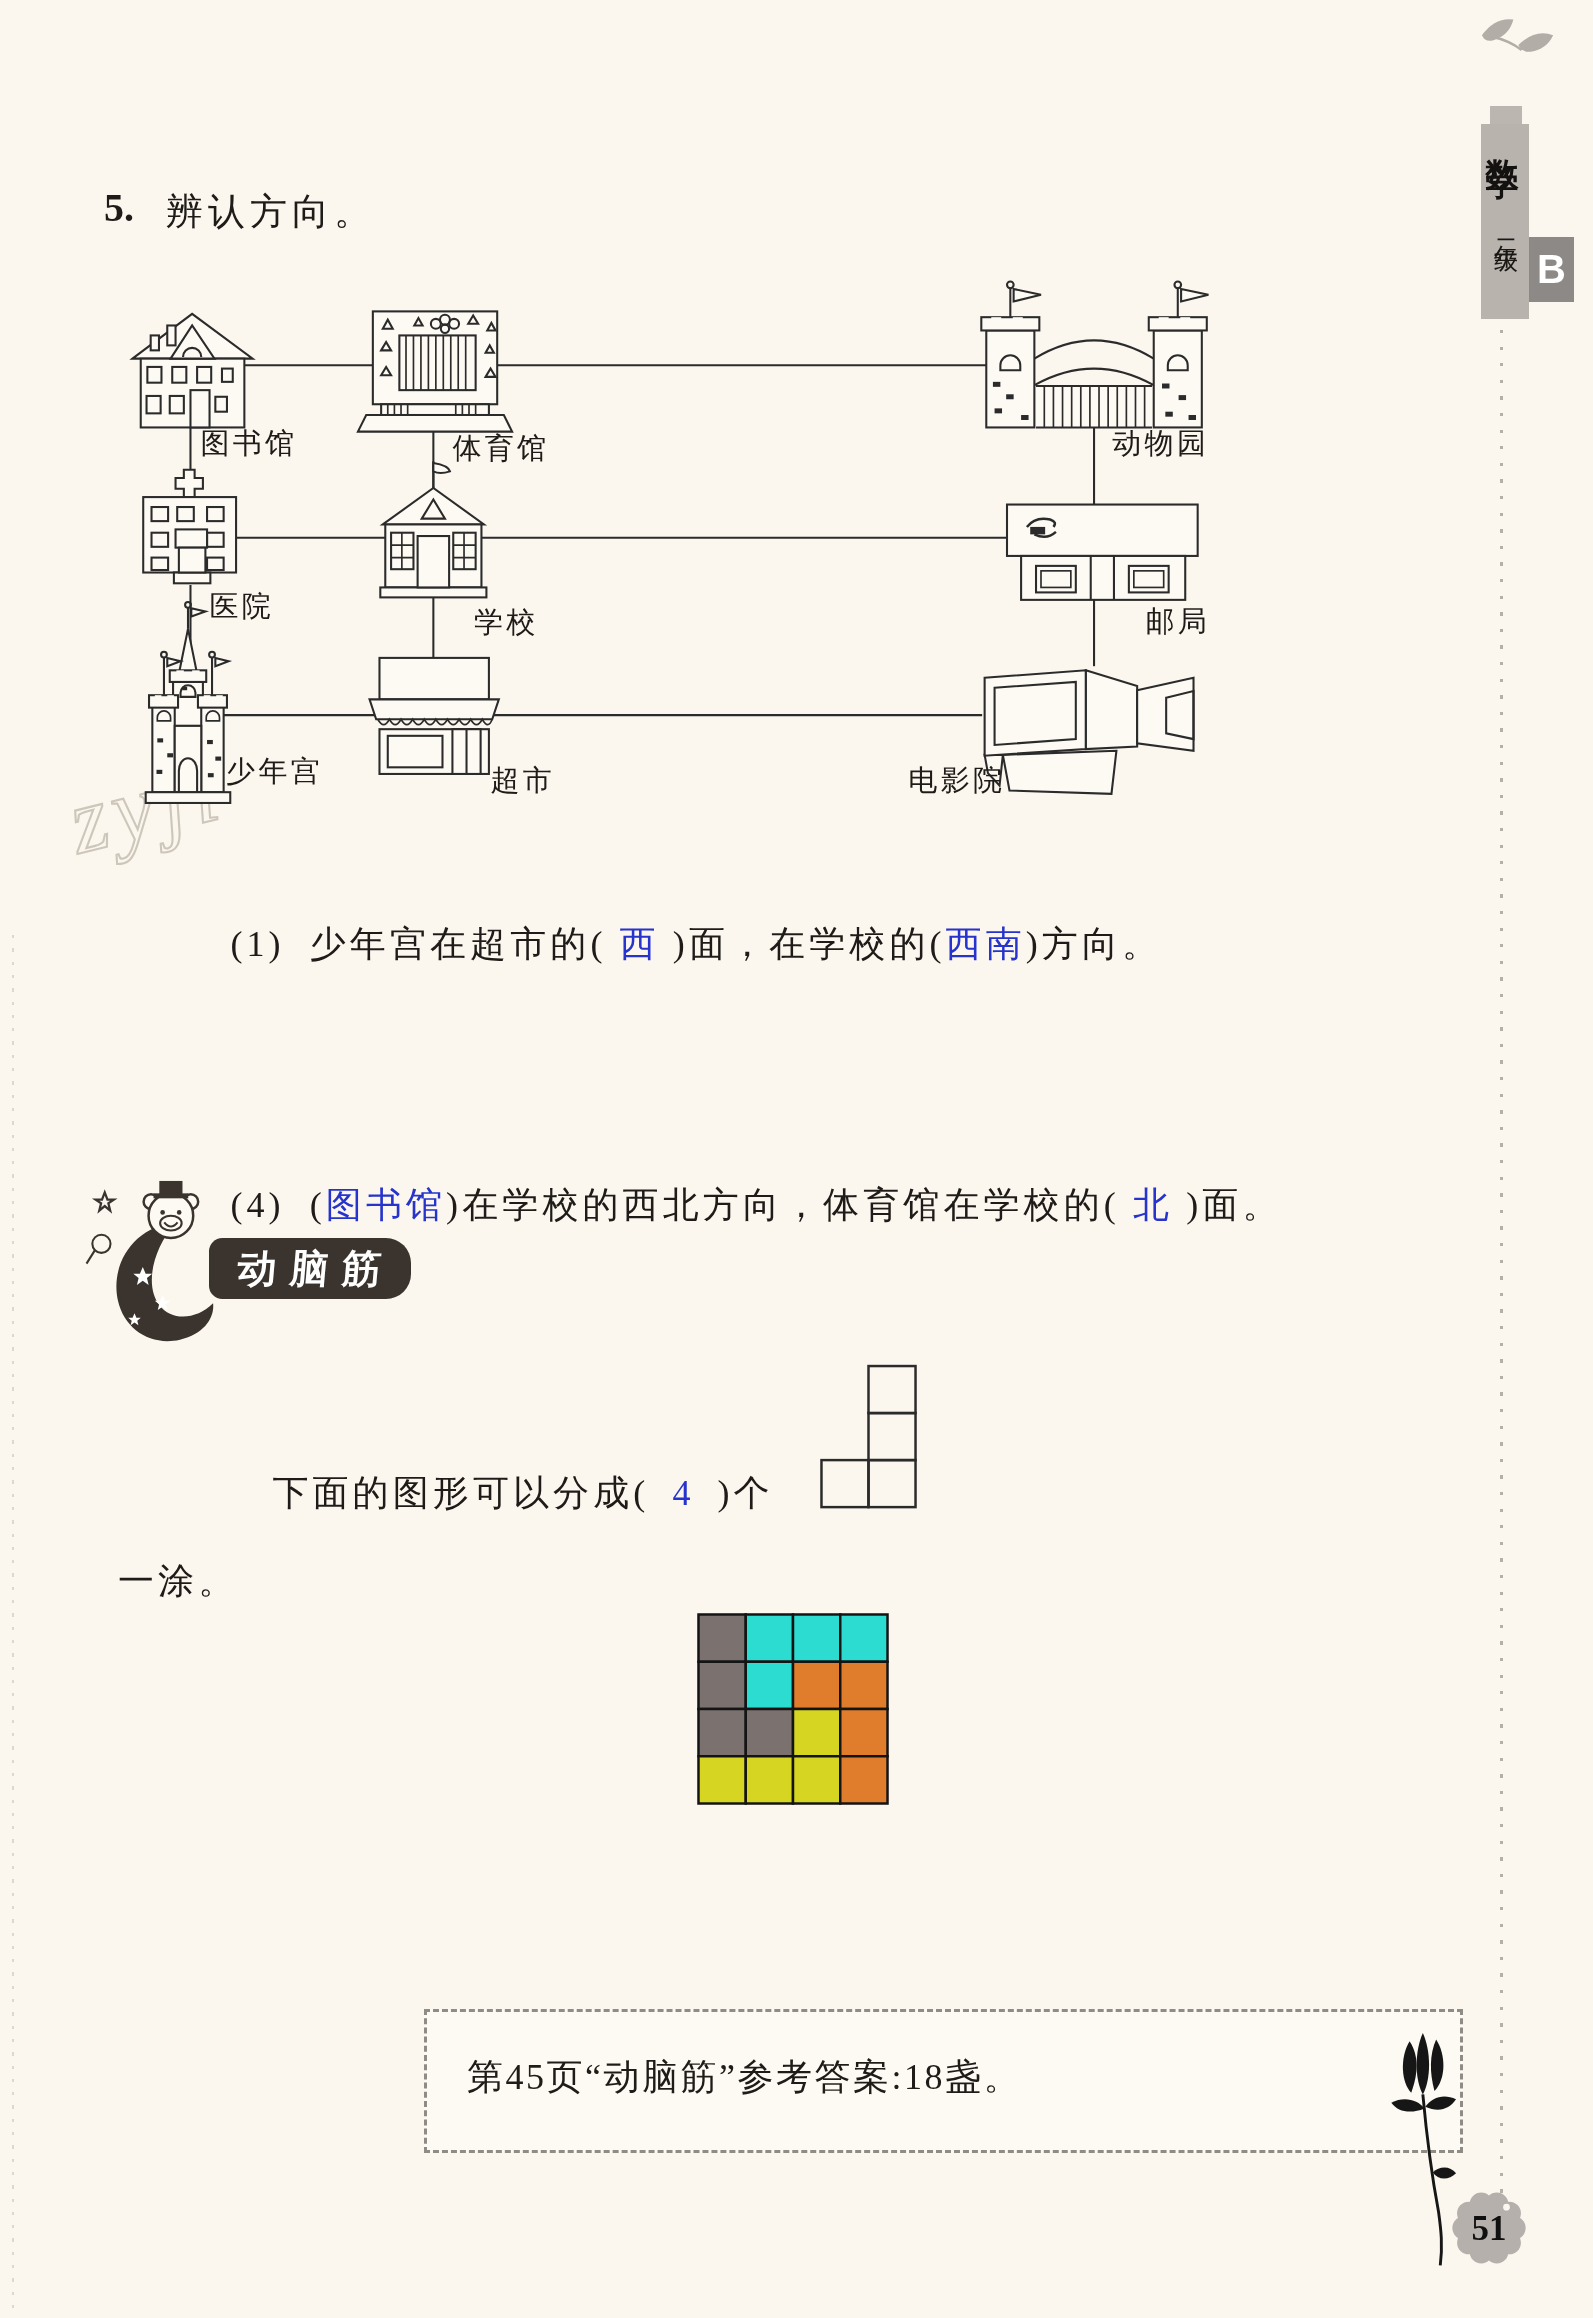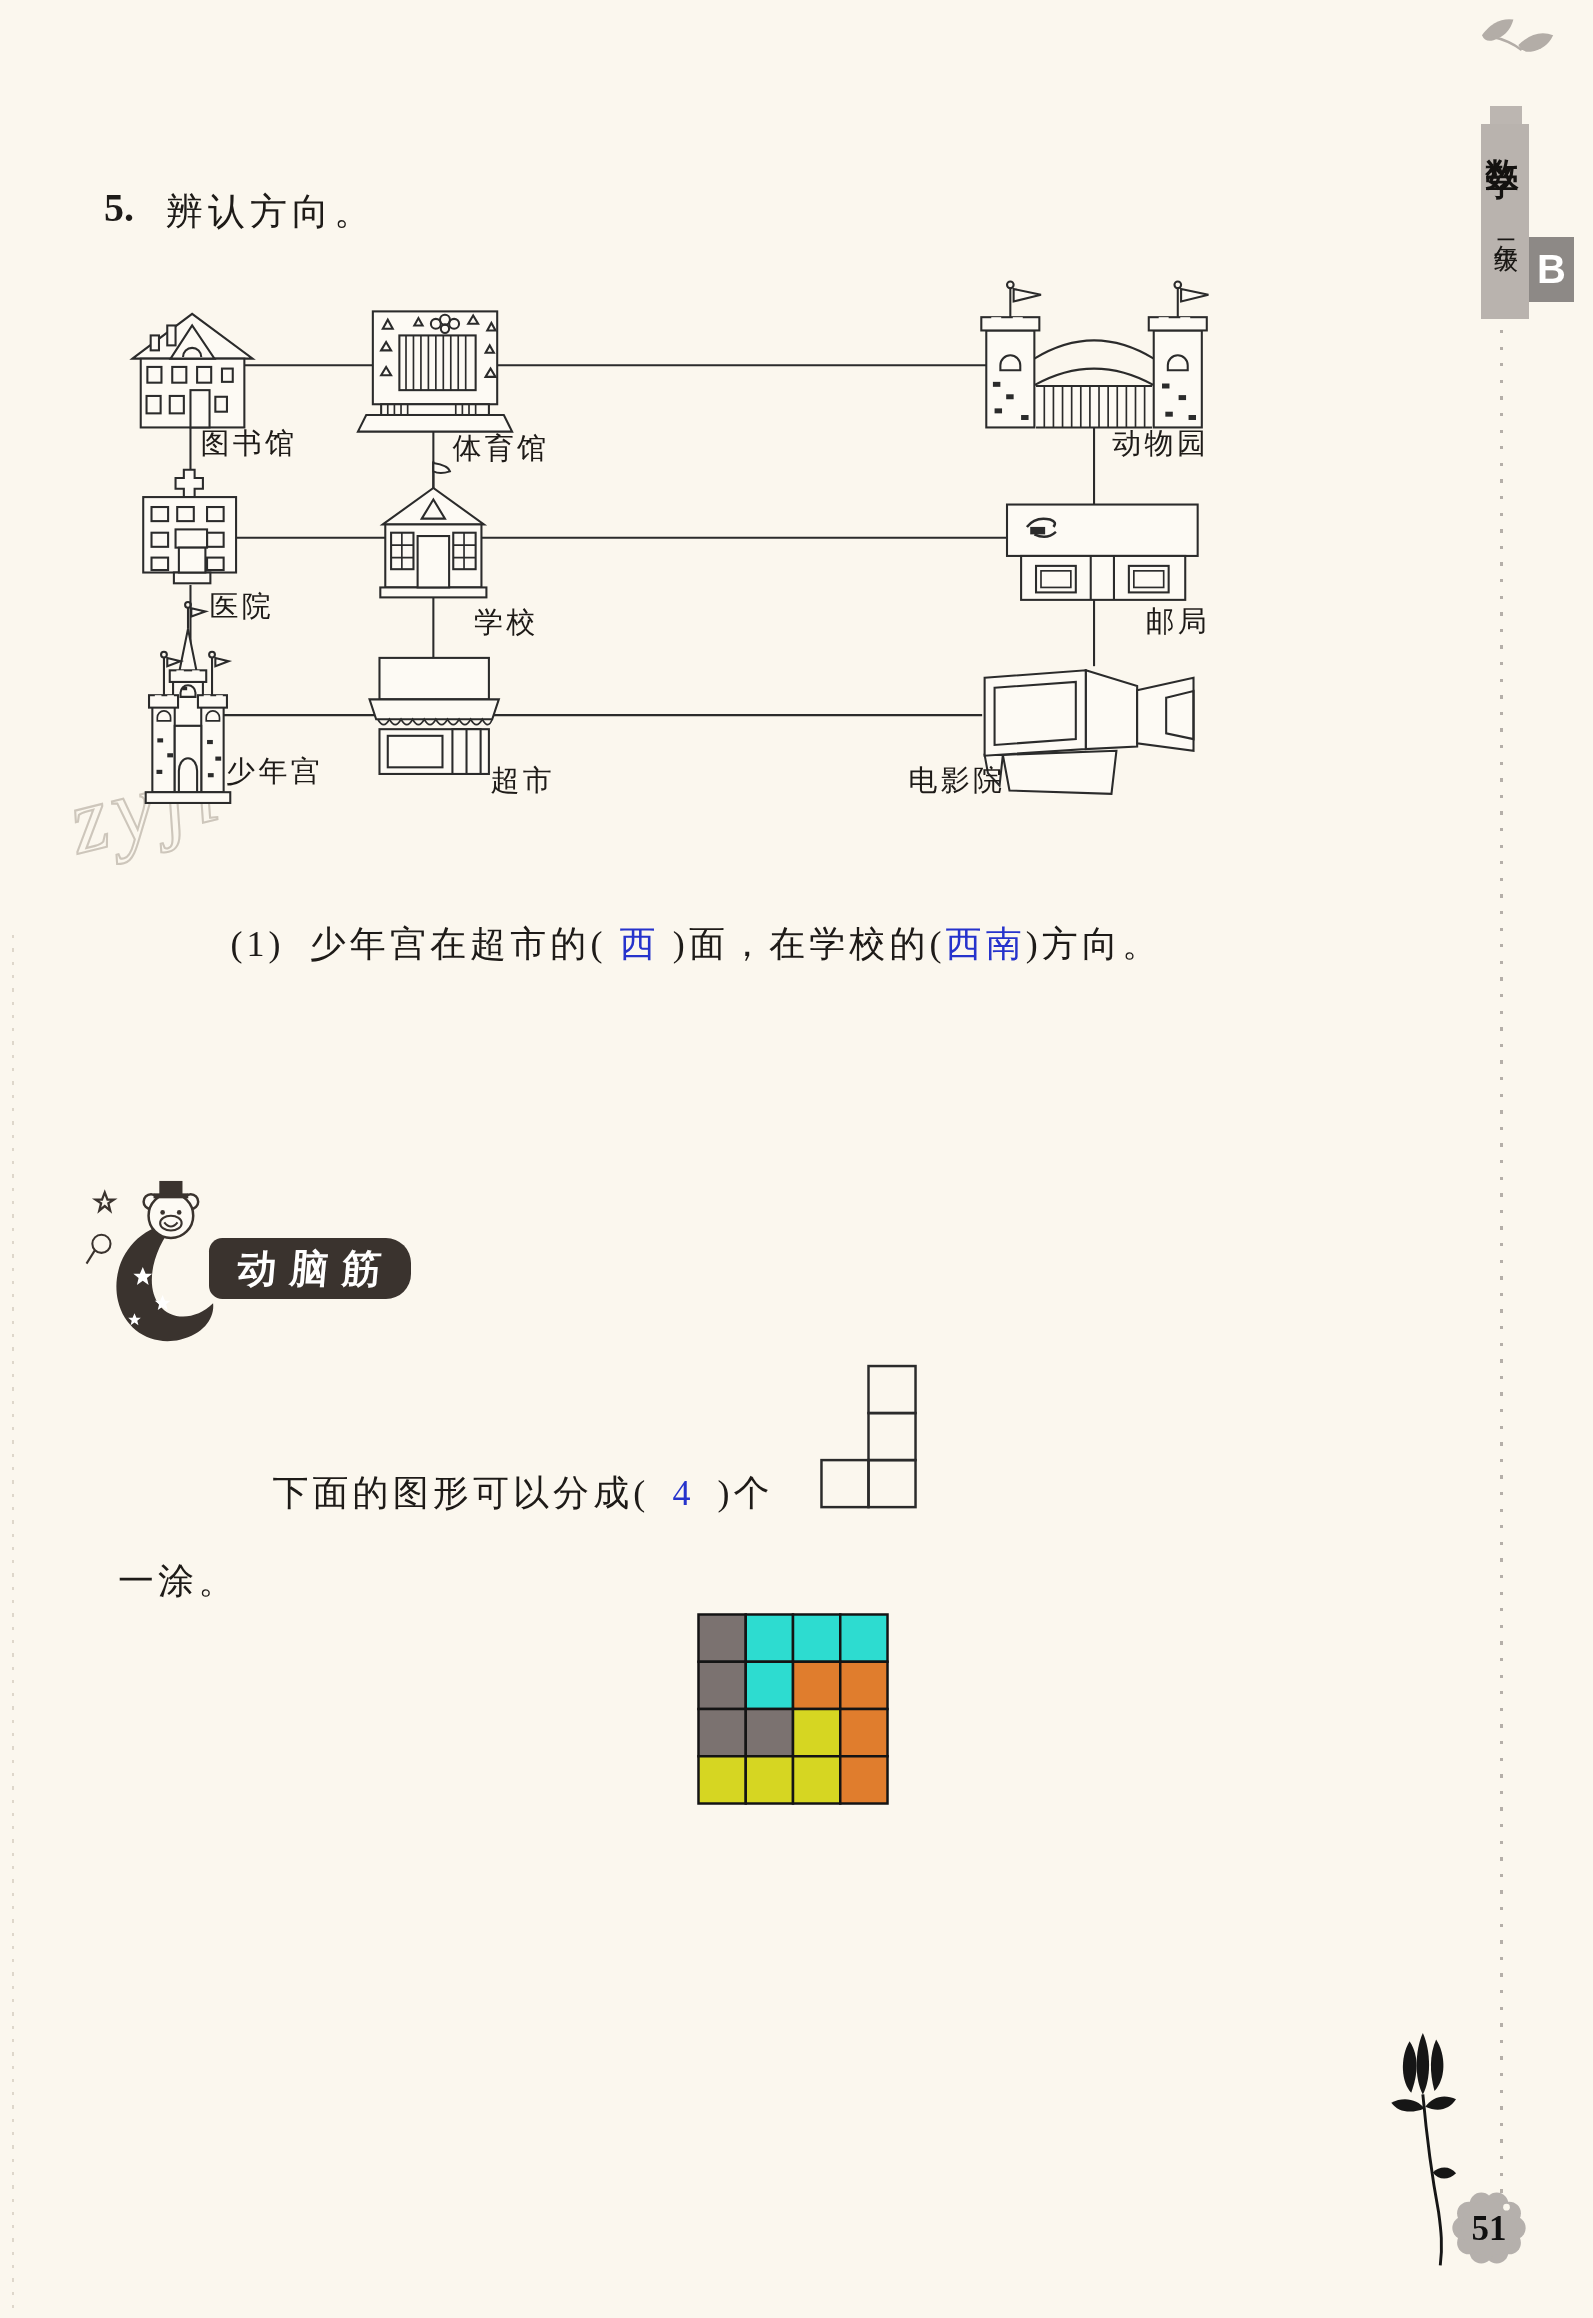--- a/index.html
+++ b/index.html
@@ -276,20 +276,23 @@
       <text x="1272" y="430">邮局</text>
       <text x="163" y="611">少年宫</text>
       <text x="482" y="622">超市</text>
       <text x="986" y="622">电影院</text>
     </g>
   </svg>
 
   <div class="abs qline" style="top:872px">
     <span class="qnum">(1)</span><span>少年宫在超市的( </span><span class="blue">西</span><span> )面，在学校的(</span><span class="blue">西南</span><span>)方向。</span>
   </div>
+  <div class="abs qline" style="top:1133px">
+    <span class="qnum">(4)</span><span>(</span><span class="blue">图书馆</span><span>)在学校的西北方向，体育馆在学校的( </span><span class="blue">北</span><span> )面。</span>
+  </div>
 
   <svg class="abs" style="left:70px;top:1179px;width:153px;height:166px" viewBox="0 0 185 200">
     <path d="M128,52 C78,57 48,102 58,147 C66,182 98,202 133,194 C163,187 175,167 173,150 C153,170 123,172 108,152 C91,130 98,87 128,52 Z" fill="#3a332e"></path>
     <g fill="#fff">
       <g transform="translate(88,118) scale(1.2)">
           <polygon points="0,-10 2.9,-3.1 9.5,-3.1 4.2,1.2 5.9,8.1 0,4 -5.9,8.1 -4.2,1.2 -9.5,-3.1 -2.9,-3.1"></polygon>
         </g>
       <g transform="translate(112,150) scale(1.0)">
           <polygon points="0,-10 2.9,-3.1 9.5,-3.1 4.2,1.2 5.9,8.1 0,4 -5.9,8.1 -4.2,1.2 -9.5,-3.1 -2.9,-3.1"></polygon>
         </g>
@@ -345,20 +348,23 @@
       <rect x="60" y="117" width="57" height="57" fill="#7b7270"></rect>
       <rect x="117" y="117" width="57" height="57" fill="#d6d622"></rect>
       <rect x="174" y="117" width="57" height="57" fill="#e07d2d"></rect>
       <rect x="3" y="174" width="57" height="57" fill="#d6d622"></rect>
       <rect x="60" y="174" width="57" height="57" fill="#d6d622"></rect>
       <rect x="117" y="174" width="57" height="57" fill="#d6d622"></rect>
       <rect x="174" y="174" width="57" height="57" fill="#e07d2d"></rect>
     </g>
   </svg>
 
+  <div class="abs ansbox">
+    <div class="note txt">第45页“动脑筋”参考答案:18盏。</div>
+  </div>
 
   <svg class="abs" style="left:1358px;top:2023px;width:133px;height:249px" viewBox="0 0 160 300">
     <g fill="#161616">
       <path d="M62,22 C50,42 52,72 64,84 C72,62 74,40 62,22 Z"></path>
       <path d="M94,20 C106,38 106,68 92,82 C86,60 86,38 94,20 Z"></path>
       <path d="M78,12 C68,34 68,68 78,86 C88,68 88,34 78,12 Z"></path>
       <path d="M40,96 C55,88 72,92 80,103 C63,110 48,107 40,96 Z"></path>
       <path d="M118,92 C104,85 89,89 81,101 C97,108 110,104 118,92 Z"></path>
       <path d="M90,180 C98,172 111,172 118,181 C109,190 96,189 90,180 Z"></path>
     </g>

